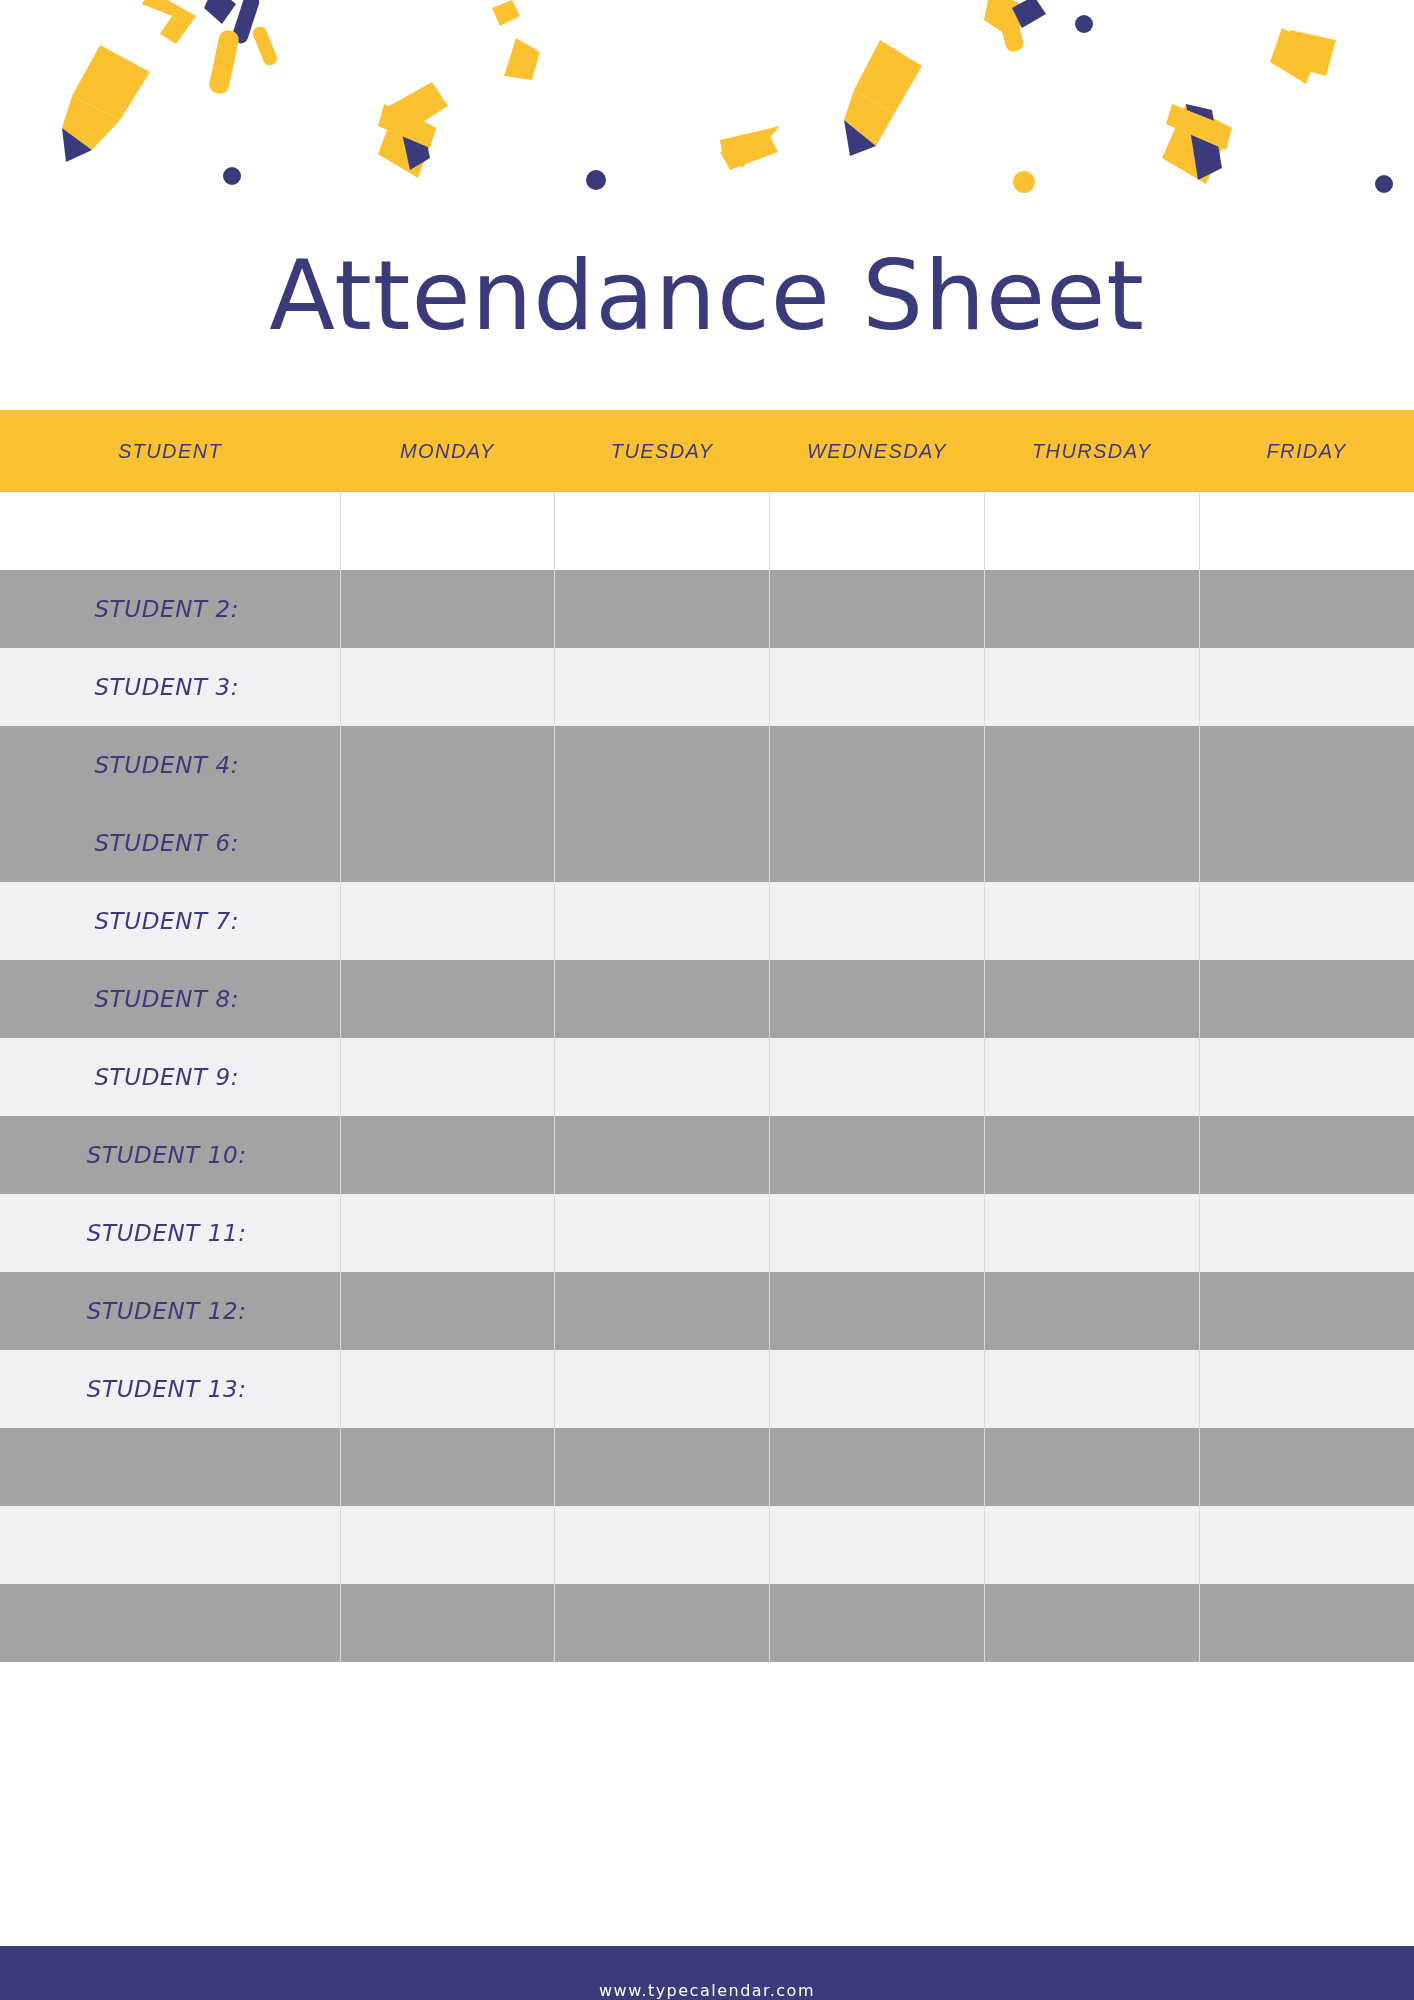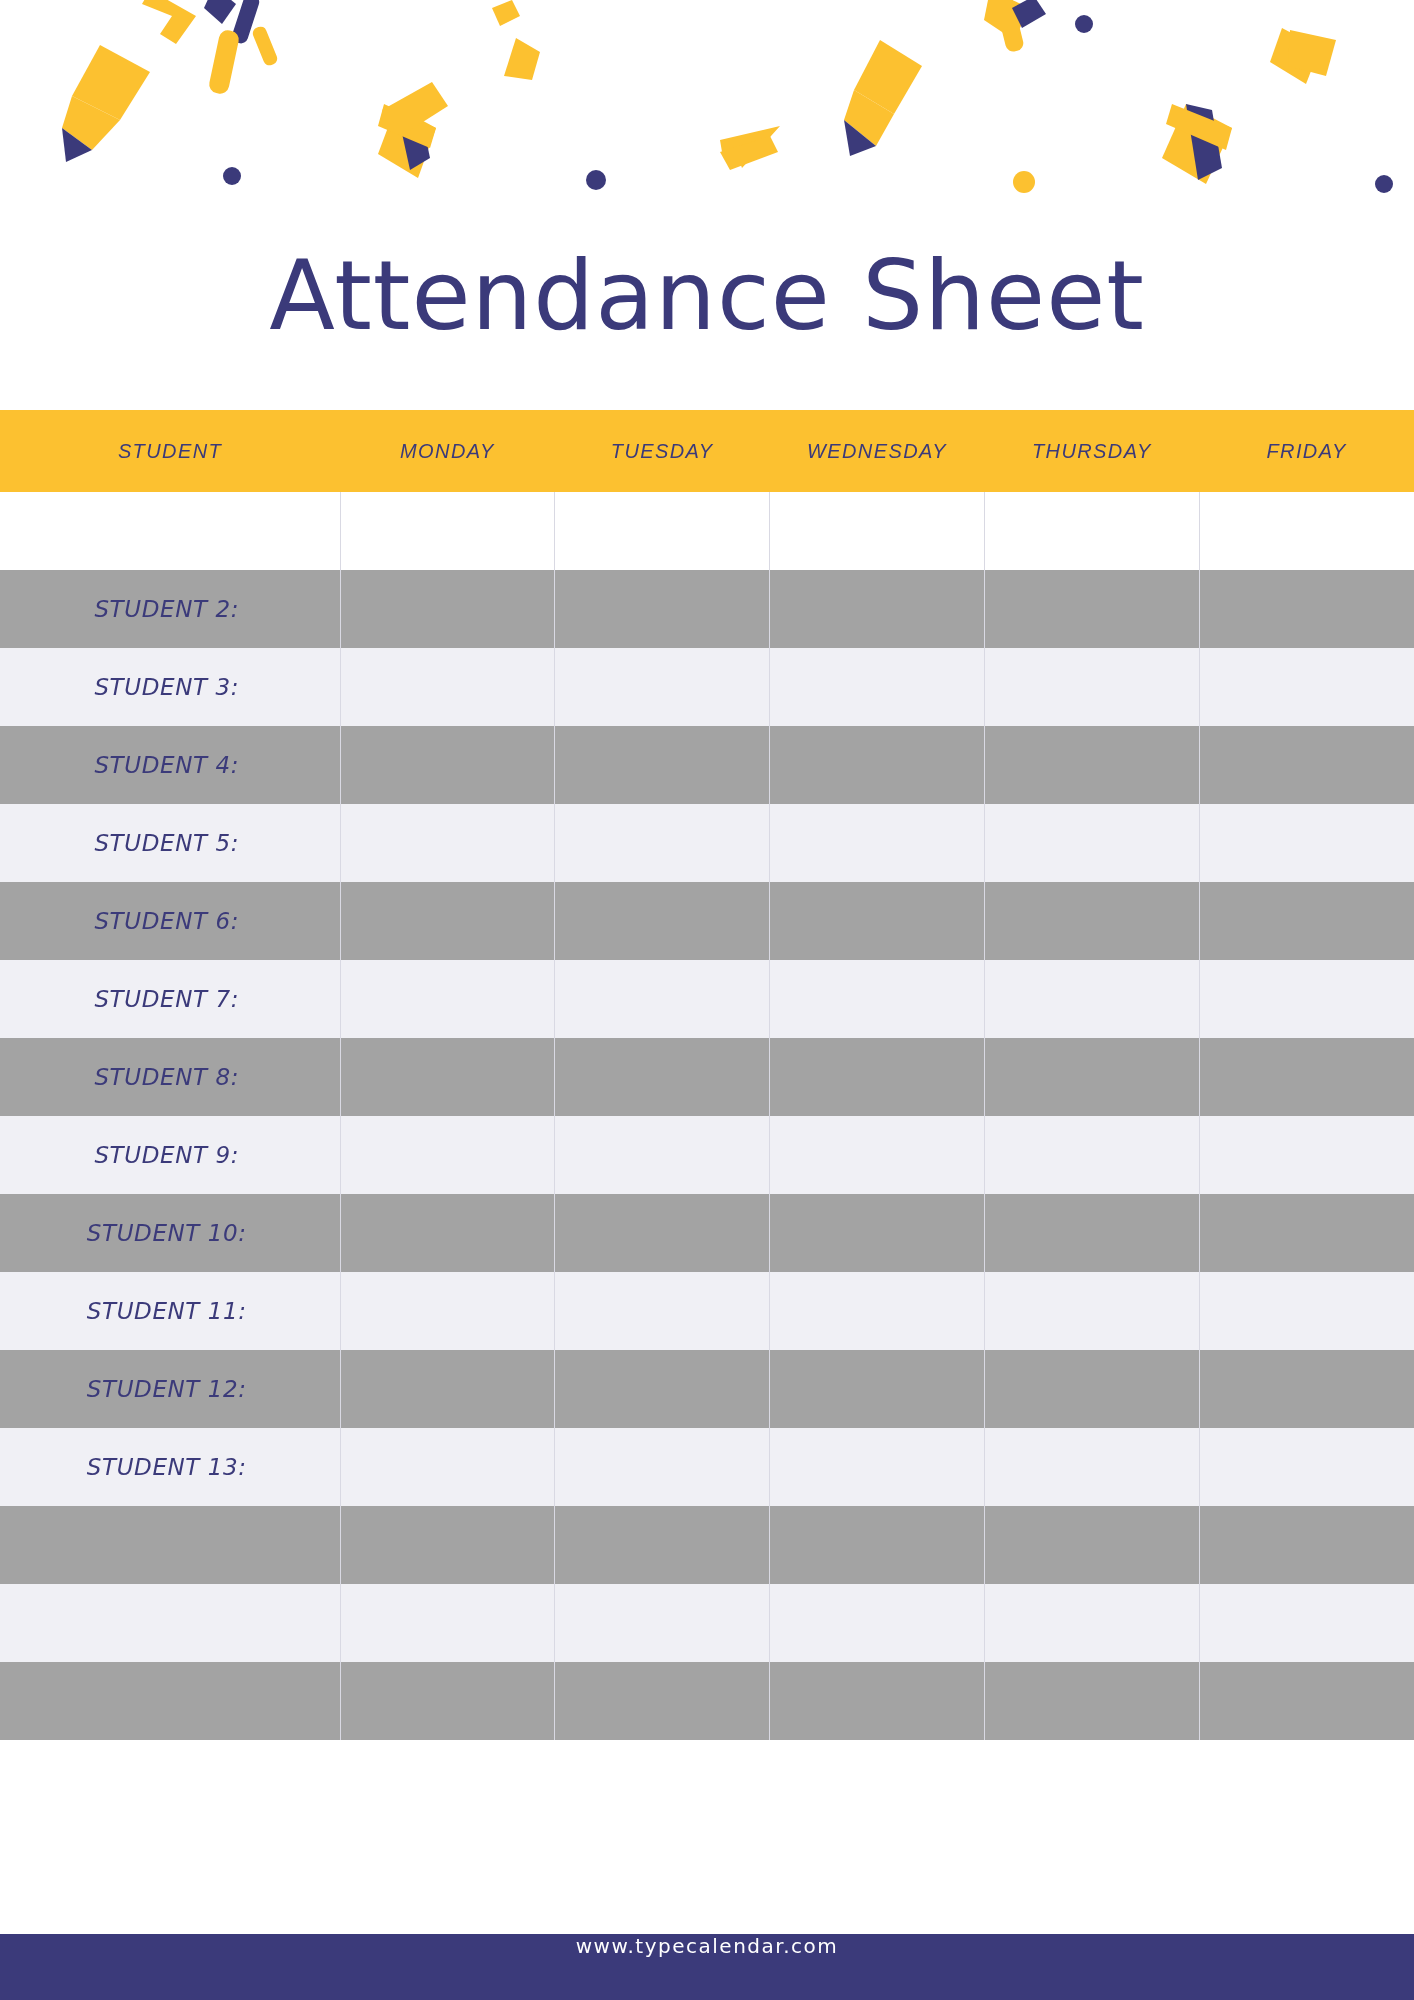--- a/index.html
+++ b/index.html
@@ -90,27 +90,27 @@
   .header-gap { height: 24px; }
   .header-gap td { height: 24px; border-left: 1px solid #d9d9e3; background: #ffffff; }
   .header-gap td.name-cell { border-left: none; }
 
   
   .footer {
     position: absolute;
     left: 0;
     bottom: 0;
     width: 1414px;
-    height: 66px;
+    height: 54px;
     background: #3b3a7a;
     color: #ffffff;
     display: flex;
-    align-items: flex-start;
+    align-items: flex-end;
     justify-content: center;
-    font-size: 20px;
+    font-size: 16px;
     letter-spacing: 1.5px;
     font-family: "DejaVu Sans", sans-serif;
   }
 </style>
 </head>
 <body>
 
 <div class="page">
 
   <div class="decor">
@@ -216,28 +216,20 @@
           <td></td>
         </tr>
         <tr class="plain">
           <td class="name-cell">STUDENT 4:</td>
           <td></td>
           <td></td>
           <td></td>
           <td></td>
           <td></td>
         </tr>
-        <tr class="alt">
-          <td class="name-cell">STUDENT 5:</td>
-          <td></td>
-          <td></td>
-          <td></td>
-          <td></td>
-          <td></td>
-        </tr>
         <tr class="plain">
           <td class="name-cell">STUDENT 6:</td>
           <td></td>
           <td></td>
           <td></td>
           <td></td>
           <td></td>
         </tr>
         <tr class="alt">
           <td class="name-cell">STUDENT 7:</td>

